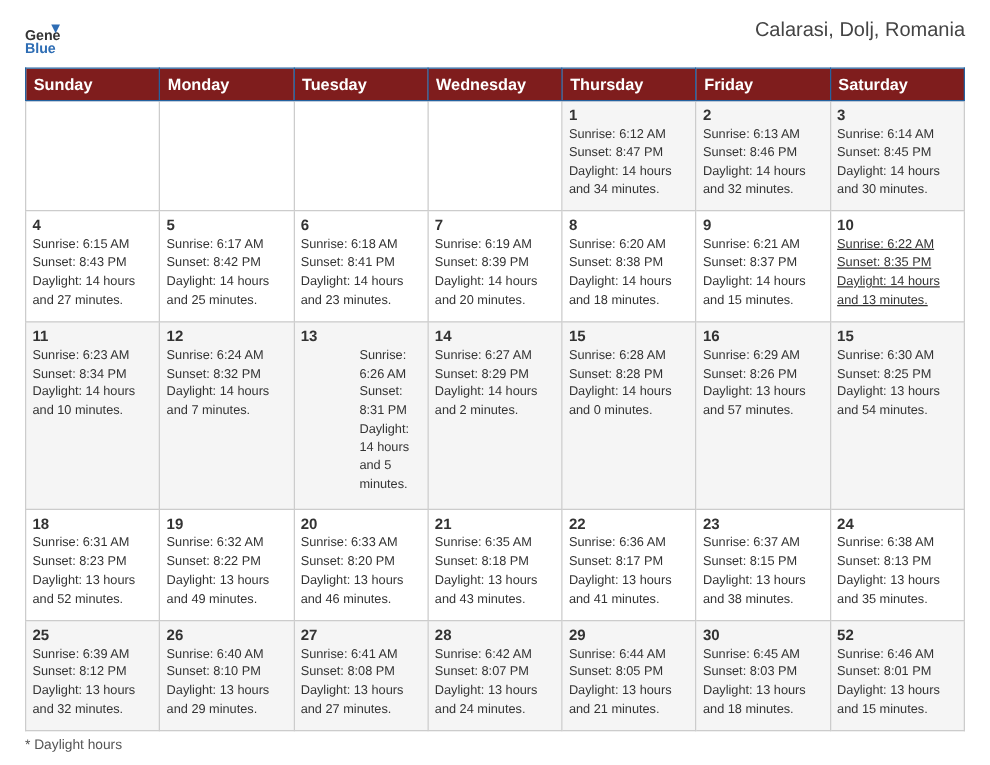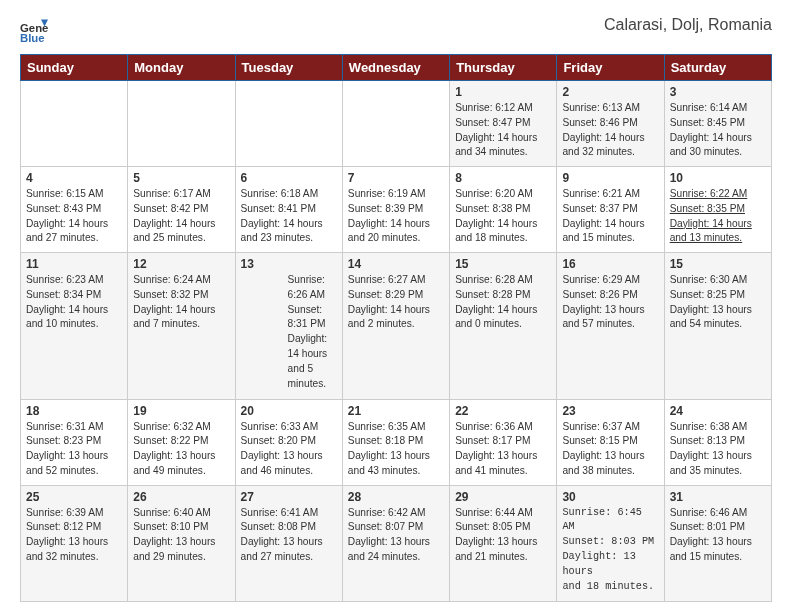--- a/index.html
+++ b/index.html
@@ -334,29 +334,32 @@
           </td>
           <td class="shade">
             <span class="day-num">29</span>
             <div class="day-info" style="white-space: pre-line;">Sunrise: 6:44 AM
 Sunset: 8:05 PM
 Daylight: 13 hours
 and 21 minutes.</div>
           </td>
           <td class="shade">
             <span class="day-num">30</span>
-            <div class="day-info" style="white-space: pre-line; font-family: Liberation Mono, monospace;">Sunrise: 6:45 AM
+            <div class="day-info" style="white-space: pre-line;">Sunrise: 6:45 AM
 Sunset: 8:03 PM
 Daylight: 13 hours
 and 18 minutes.</div>
           </td>
           <td class="shade">
-            <span class="day-num">31</span>
+            <span class="day-num">52</span>
             <div class="day-info" style="white-space: pre-line;">Sunrise: 6:46 AM
 Sunset: 8:01 PM
 Daylight: 13 hours
 and 15 minutes.</div>
           </td>
         </tr>
       </tbody>
   </table>
 
+  <div class="footer-note">
+    * <span>Daylight hours</span>
+  </div>
 </div>
 
 </body></html>

